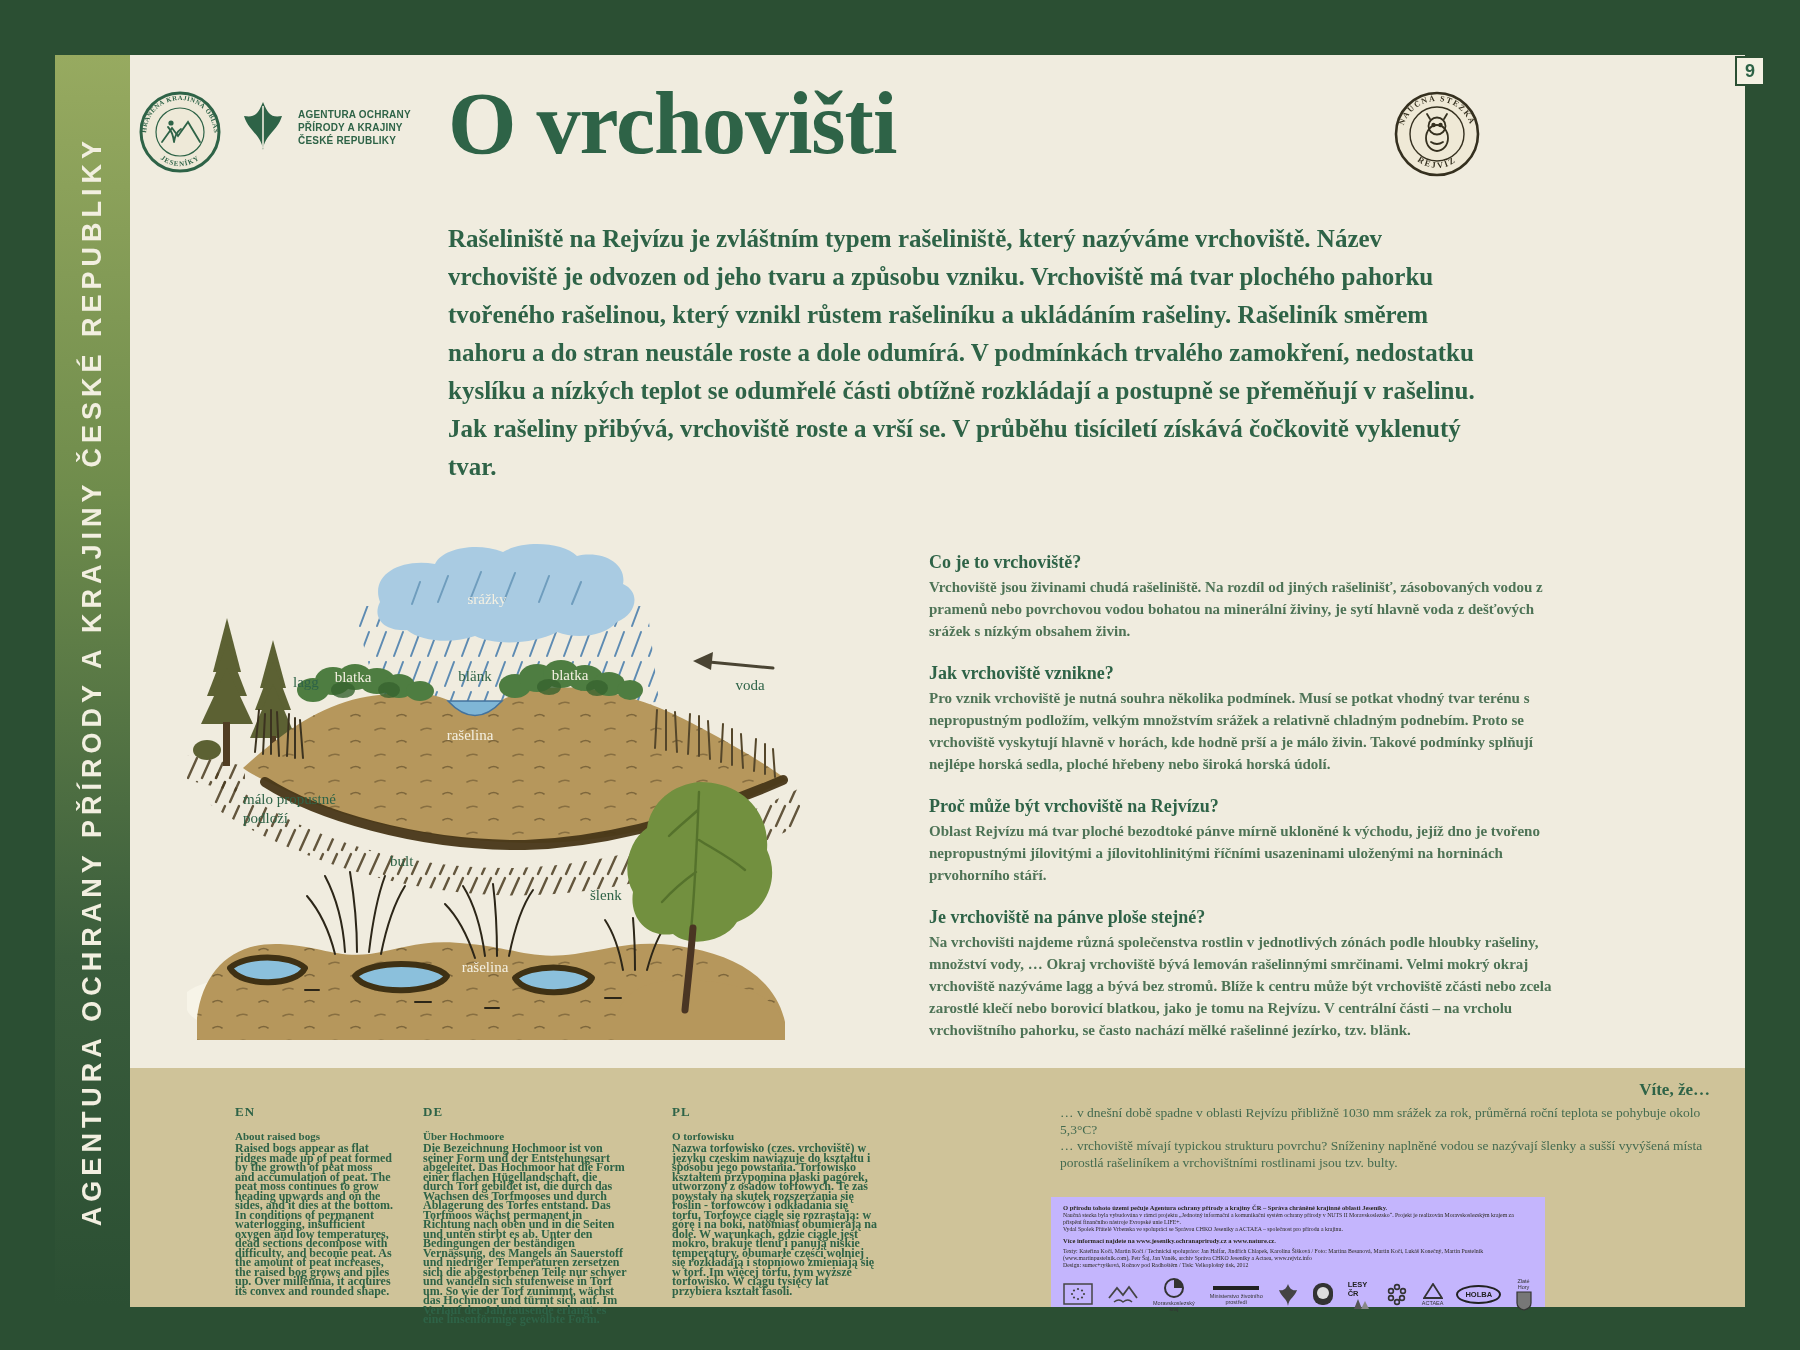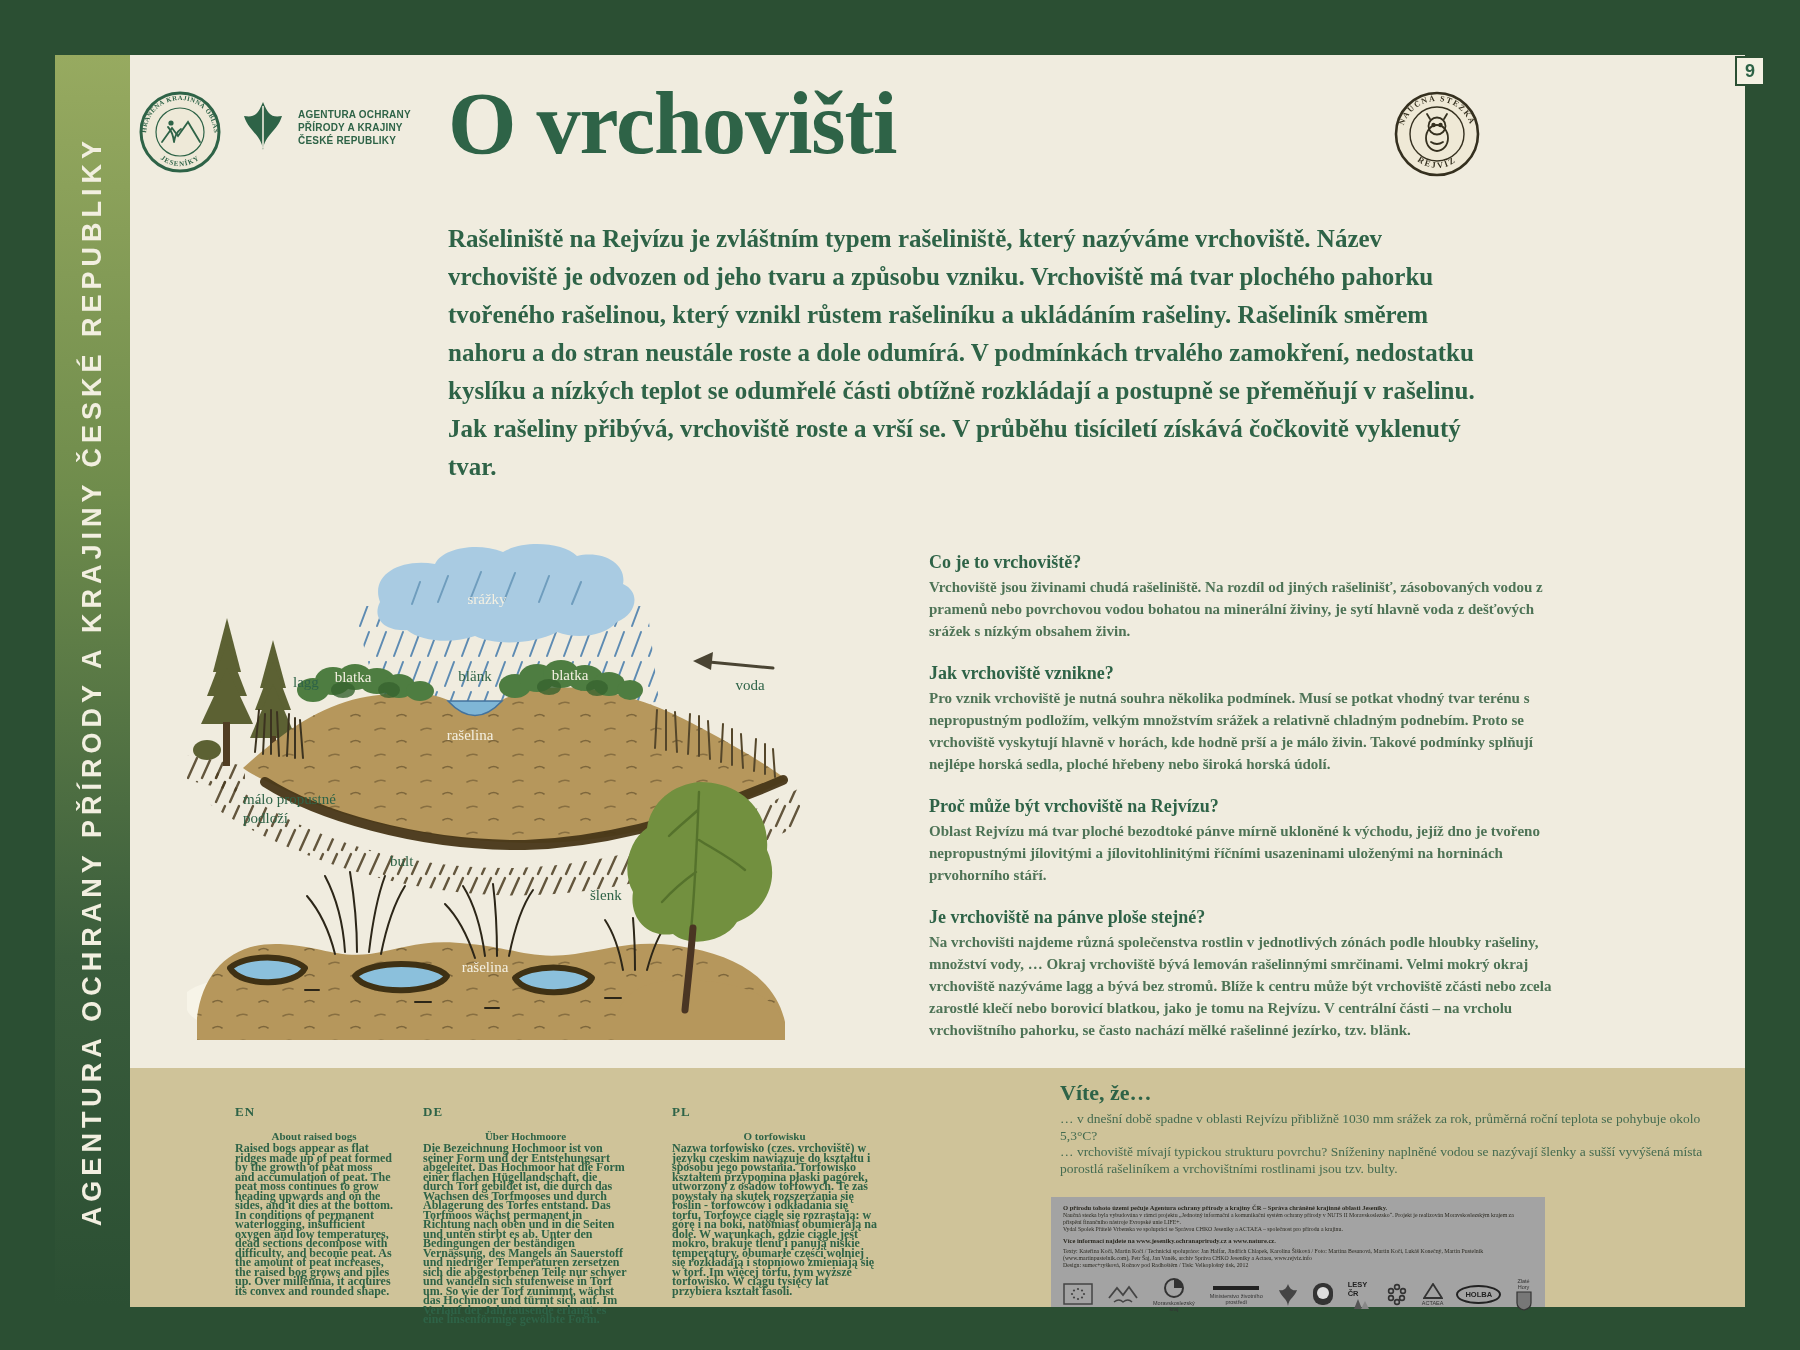--- a/index.html
+++ b/index.html
@@ -36,28 +36,28 @@
   .qa-q { color:#2e6347; font-weight:bold; font-size:18px; line-height:24px; margin-bottom:2px; }
   .qa-a { color:#4e7356; font-size:15px; line-height:22px;font-weight:bold; }
 
   .aopk-head { left:240px; top:94px; display:flex; align-items:flex-start; gap:12px; }
   .aopk-lines { font-family:"Liberation Sans",sans-serif; font-weight:bold; font-size:10px;
     line-height:13px; color:#2e6347; padding-top:14px; letter-spacing:0.2px; }
 
   
   .lang-col { top:1104px; color:#2e6347; }
   .lang-code { font-weight:bold; font-size:13px; margin-bottom:10px; letter-spacing:1px; }
-  .lang-title { font-weight:bold; font-size:11px; margin-bottom:2px;text-align:center; }
+  .lang-title { font-weight:bold; font-size:11px; margin-bottom:2px; }
   .lang-text { font-weight:bold; font-size:12px; line-height:9.5px; }
 
   .know { left:1060px; top:1080px; width:650px; color:#2e6347; }
-  .know-title { font-weight:bold; font-size:22px; margin-bottom:5px; }
+  .know-title { font-weight:bold; font-size:17px; margin-bottom:5px;text-align:right; }
   .know-item { color:#456b50; font-size:13.5px; line-height:16.5px; }
 
-  .credits { left:1051px; top:1197px; width:494px; height:110px; background:#a3a3a3;
+  .credits { left:1051px; top:1197px; width:494px; height:110px; background:#c4b5fd;
     padding:7px 12px 0 12px; color:#2a281f; }
   .cr-b { font-weight:bold; font-size:6.5px; line-height:8px; }
   .cr-s { font-size:5.8px; line-height:7.2px; }
   .cr-gap { height:3px; }
   .logo-row { display:flex; align-items:center; gap:13px; margin-top:6px; height:38px; }
   .logo-item { display:flex; flex-direction:column; align-items:center; gap:1px;
     font-family:"Liberation Sans",sans-serif; color:#444; }
   .logo-cap { font-size:5.5px; line-height:6px; text-align:center; color:#333; }
   .logo-cap-b { font-size:7.5px; font-weight:bold; color:#222; }
 

